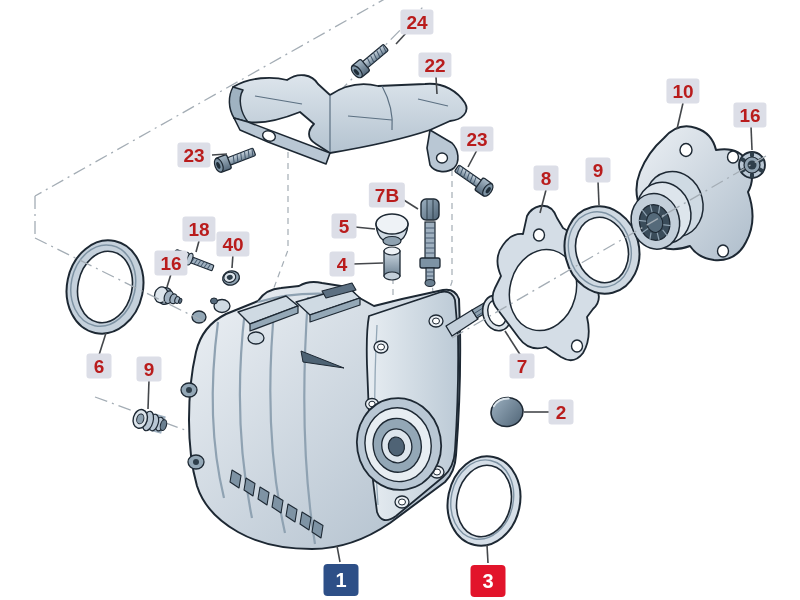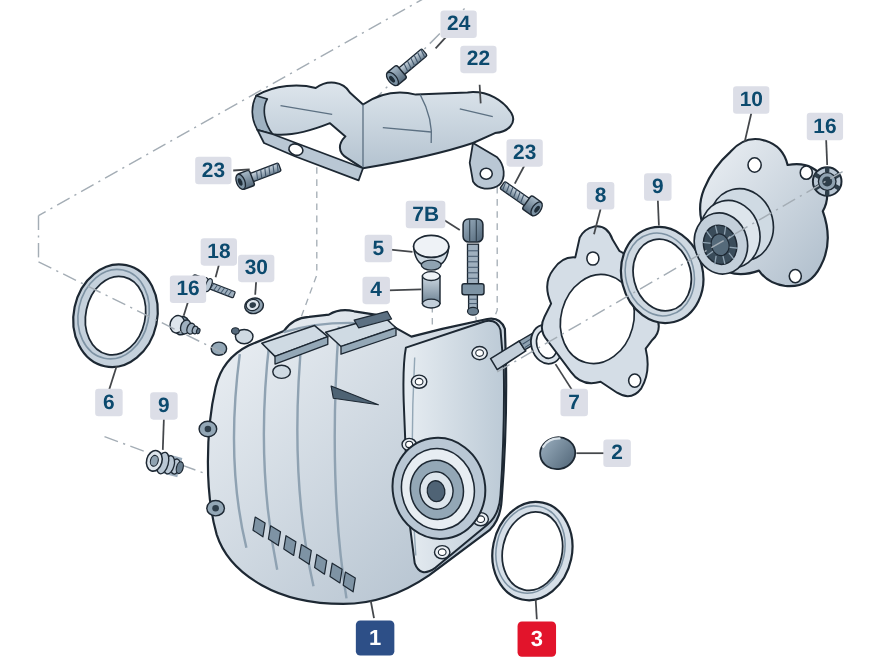--- a/index.html
+++ b/index.html
@@ -3,21 +3,21 @@
 <meta charset="utf-8">
 <style>
   html,body{margin:0;padding:0;background:#ffffff;}
   .stage{
     position:relative;width:800px;height:600px;background:#ffffff;overflow:hidden;
     font-family:"Liberation Sans", sans-serif;
   }
   .stage svg{position:absolute;left:0;top:0;}
   .callout{
     position:absolute;transform:translate(-50%,-50%);
-    background:#dcdee7;color:#0c4a6e;
+    background:#dcdee7;color:#b91c1c;
     font:700 19px/23px "Liberation Sans", sans-serif;
     padding:1px 6px;border-radius:3px;text-align:center;min-width:13px;
     letter-spacing:0px;cursor:pointer;user-select:none;
   }
   .callout.primary{background:#2d4f87;color:#ffffff;padding:5px 11px;border-radius:4px;font-size:20px;line-height:22px;}
   .callout.danger{background:#e2142b;color:#ffffff;padding:5px 11px;border-radius:4px;font-size:20px;line-height:22px;}
 </style>
 </head>
 <body>
 
@@ -326,32 +326,32 @@
     <path d="M99,355 L106,333"></path>
     <path d="M149,380 L148,409"></path>
     <path d="M521,356 L505,331"></path>
     <path d="M549,412 L524,412"></path>
     <path d="M337,546 L340,562"></path>
     <path d="M487,545 L488,563"></path>
   </g>
 </svg>
 
 <div class="callout" style="left:417px;top:22px">24</div>
-<div class="callout" style="left:435px;top:54px">22</div>
+<div class="callout" style="left:435px;top:65px">22</div>
 <div class="callout" style="left:194px;top:155px">23</div>
 <div class="callout" style="left:477px;top:139px">23</div>
 <div class="callout" style="left:683px;top:91px">10</div>
 <div class="callout" style="left:750px;top:115px">16</div>
 <div class="callout" style="left:546px;top:178px">8</div>
 <div class="callout" style="left:598px;top:170px">9</div>
 <div class="callout" style="left:387px;top:195px">7B</div>
 <div class="callout" style="left:344px;top:226px">5</div>
 <div class="callout" style="left:342px;top:264px">4</div>
 <div class="callout" style="left:199px;top:229px">18</div>
-<div class="callout" style="left:233px;top:244px">30</div>
+<div class="callout" style="left:233px;top:244px">40</div>
 <div class="callout" style="left:171px;top:263px">16</div>
 <div class="callout" style="left:99px;top:366px">6</div>
 <div class="callout" style="left:149px;top:369px">9</div>
 <div class="callout" style="left:522px;top:366px">7</div>
 <div class="callout" style="left:561px;top:412px">2</div>
 <div class="callout primary" style="left:341px;top:580px">1</div>
 <div class="callout danger" style="left:488px;top:581px">3</div>
 
 </div>
 

